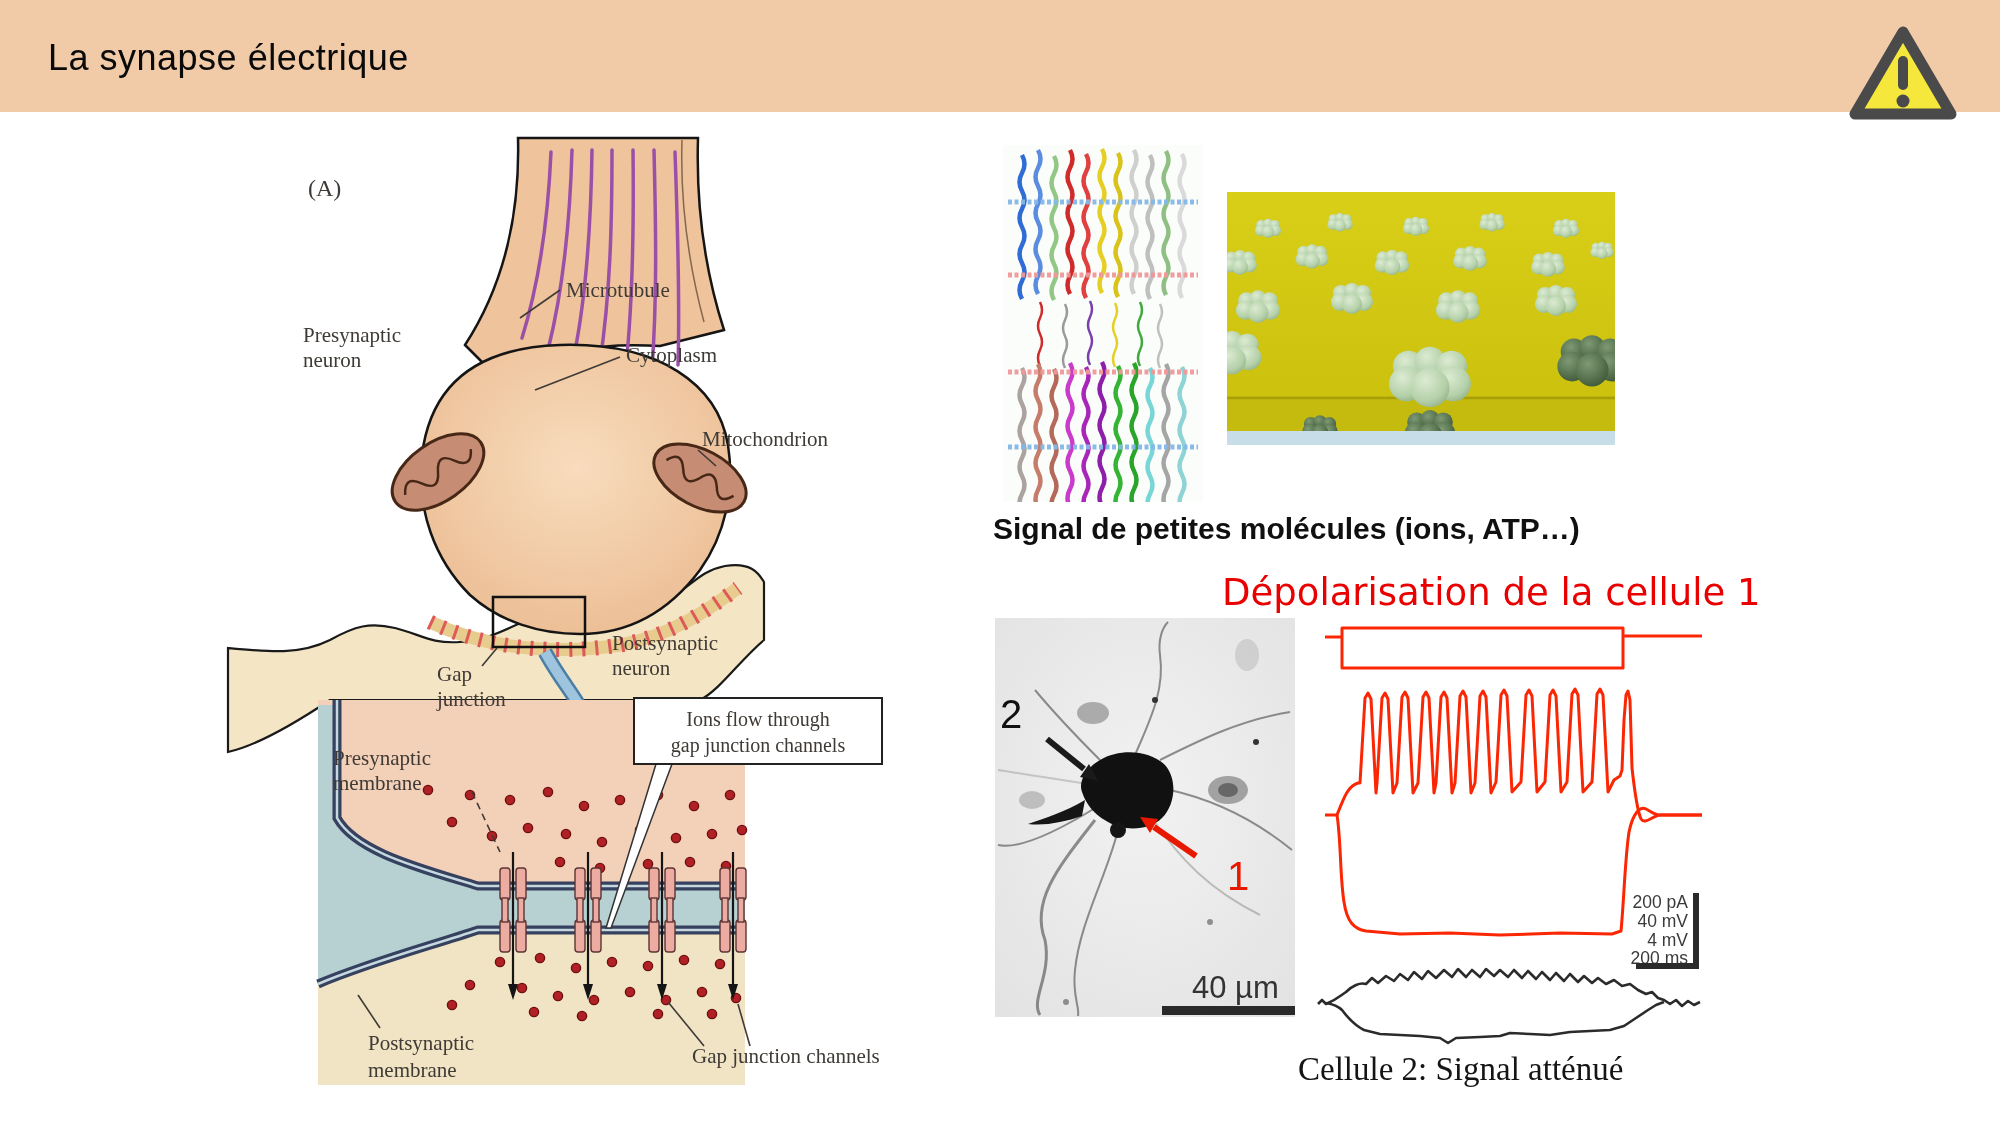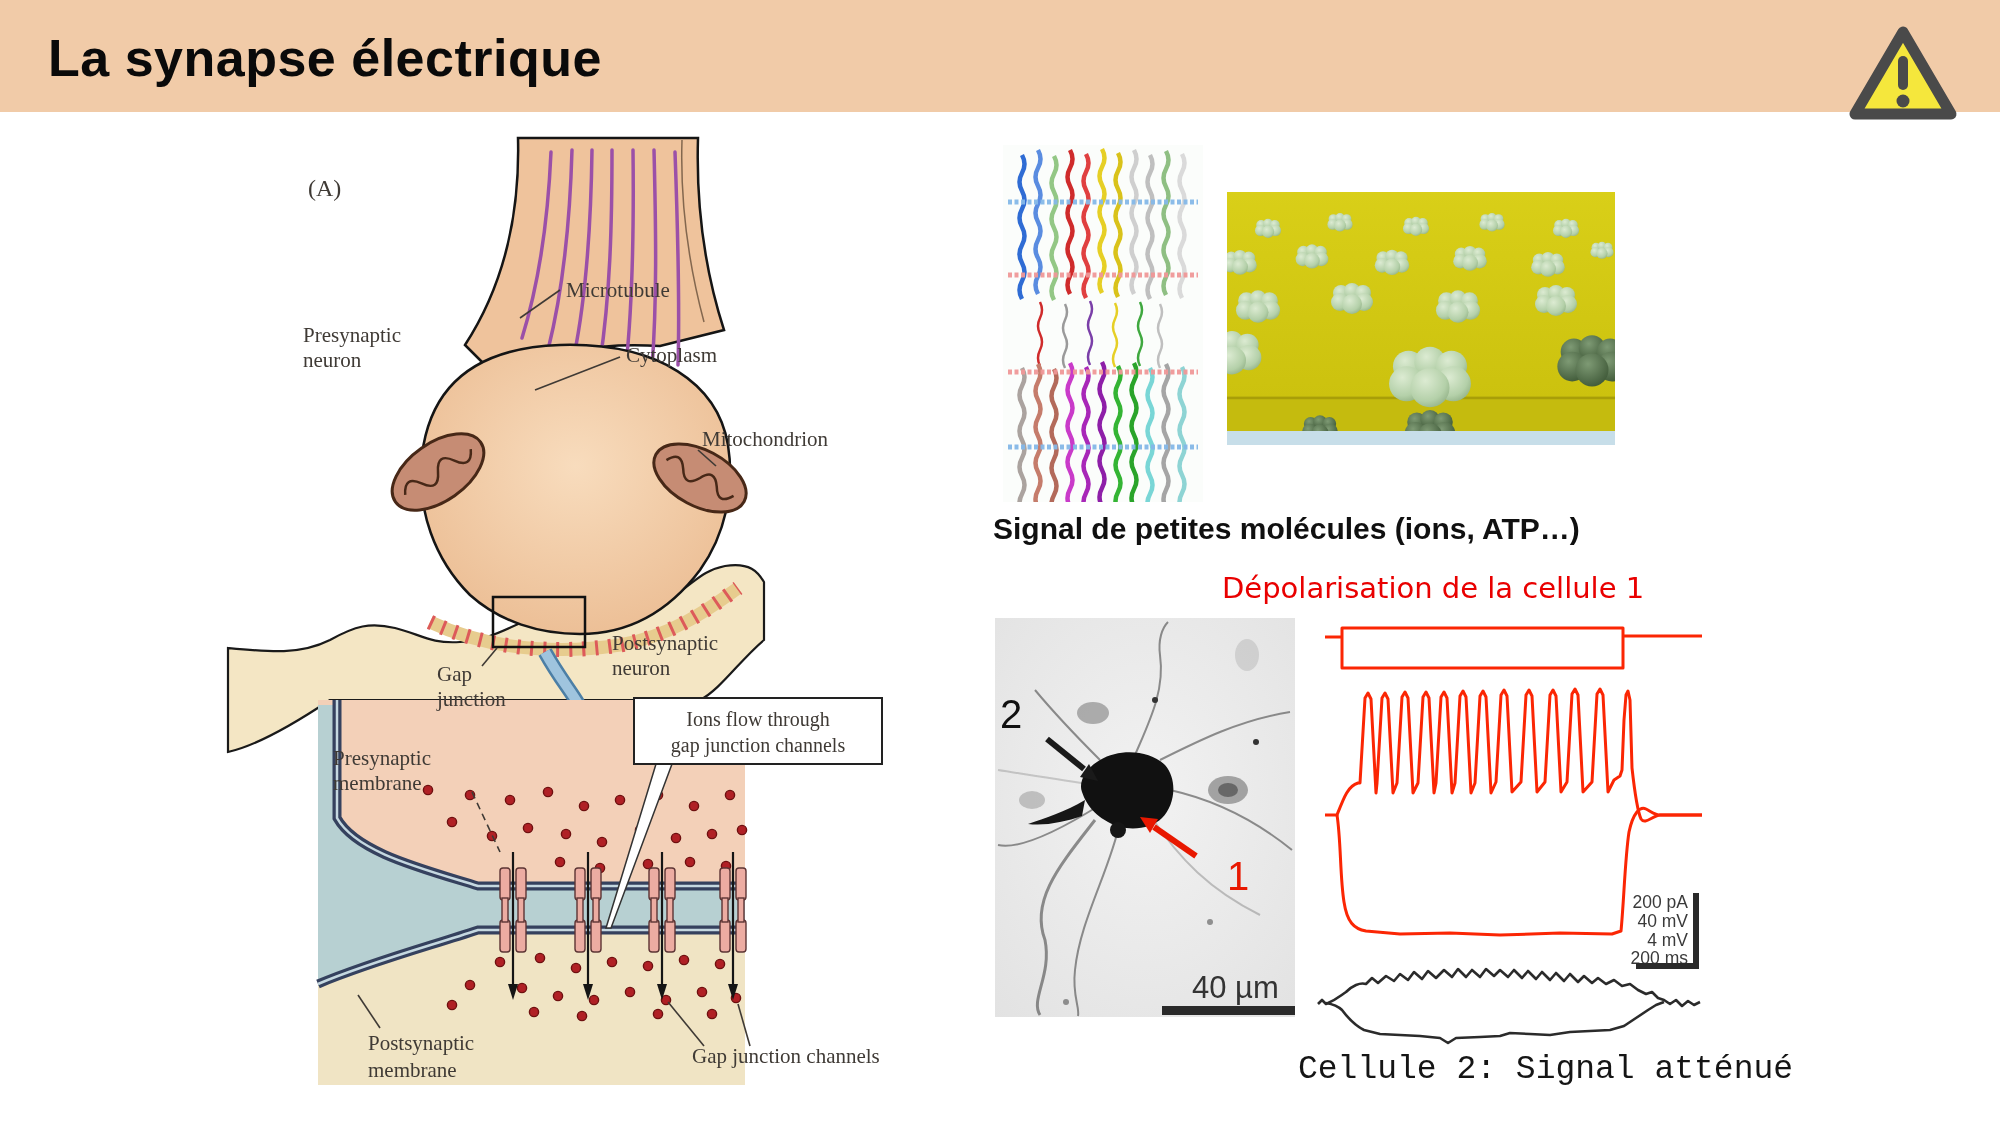--- a/index.html
+++ b/index.html
@@ -1,26 +1,26 @@
 <!DOCTYPE html>
 <html><head>
 <meta charset="utf-8">
 <style>
   html,body{margin:0;padding:0;background:#888;}
   #slide{position:relative;width:2000px;height:1125px;background:#ffffff;overflow:hidden;
          font-family:"Liberation Sans",sans-serif;}
   #header{position:absolute;left:0;top:0;width:2000px;height:112px;background:#F1CBA8;}
-  #title{position:absolute;left:48px;top:28px;font-size:52px;font-weight:bold;color:#0a0a0a;
+  #title{position:absolute;left:48px;top:37px;font-size:36px;font-weight:normal;color:#0a0a0a;
          letter-spacing:0.5px;white-space:nowrap;}
   #mainsvg{position:absolute;left:0;top:0;width:2000px;height:1125px;}
   .caption-bold{position:absolute;font-size:30px;font-weight:bold;color:#101010;white-space:nowrap;}
-  .caption-red{position:absolute;font-size:29px;color:#E90000;white-space:nowrap;
+  .caption-red{position:absolute;font-size:37px;color:#E90000;white-space:nowrap;
                font-family:"DejaVu Sans",sans-serif;}
   .caption-black{position:absolute;font-size:33px;color:#151515;white-space:nowrap;
-               font-family:Liberation Mono, monospace;}
+               font-family:Liberation Serif, serif;}
   .ser{font-family:"Liberation Serif",serif;fill:#3F3A35;}
 </style>
 </head>
 <body>
 
 <div id="slide">
 
   <div id="header">
     <div id="title">La synapse électrique</div>
   </div>

